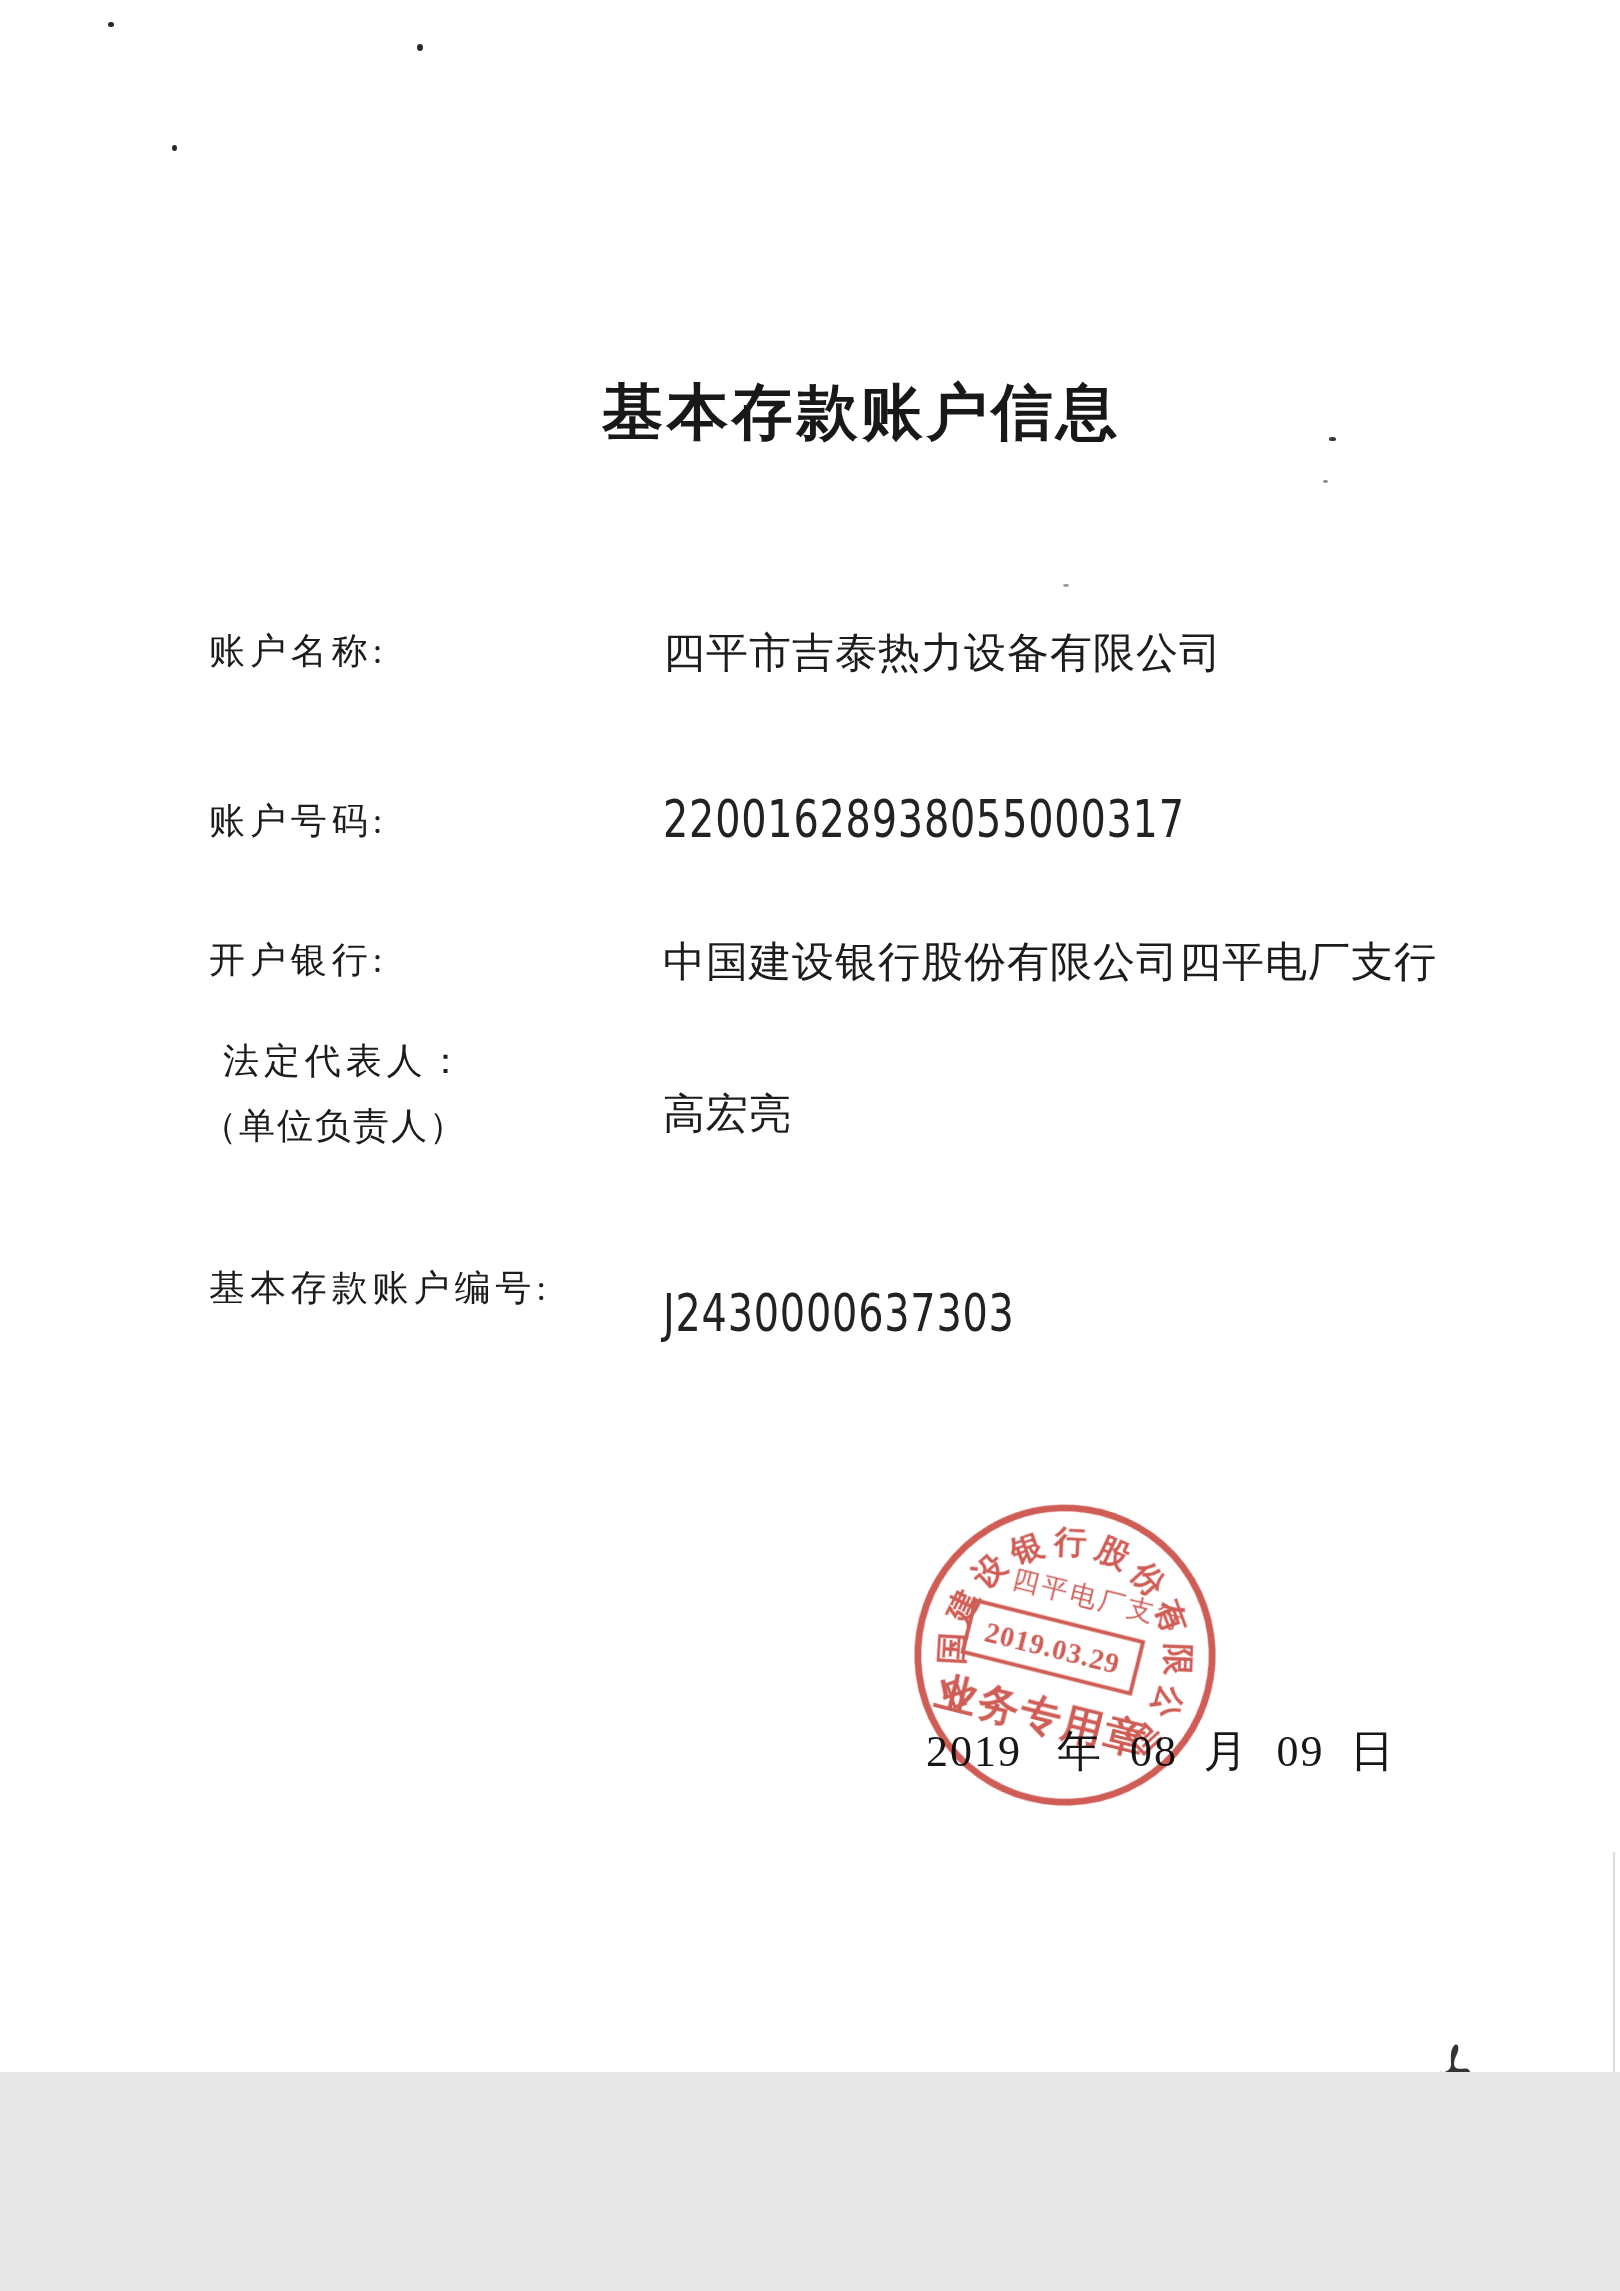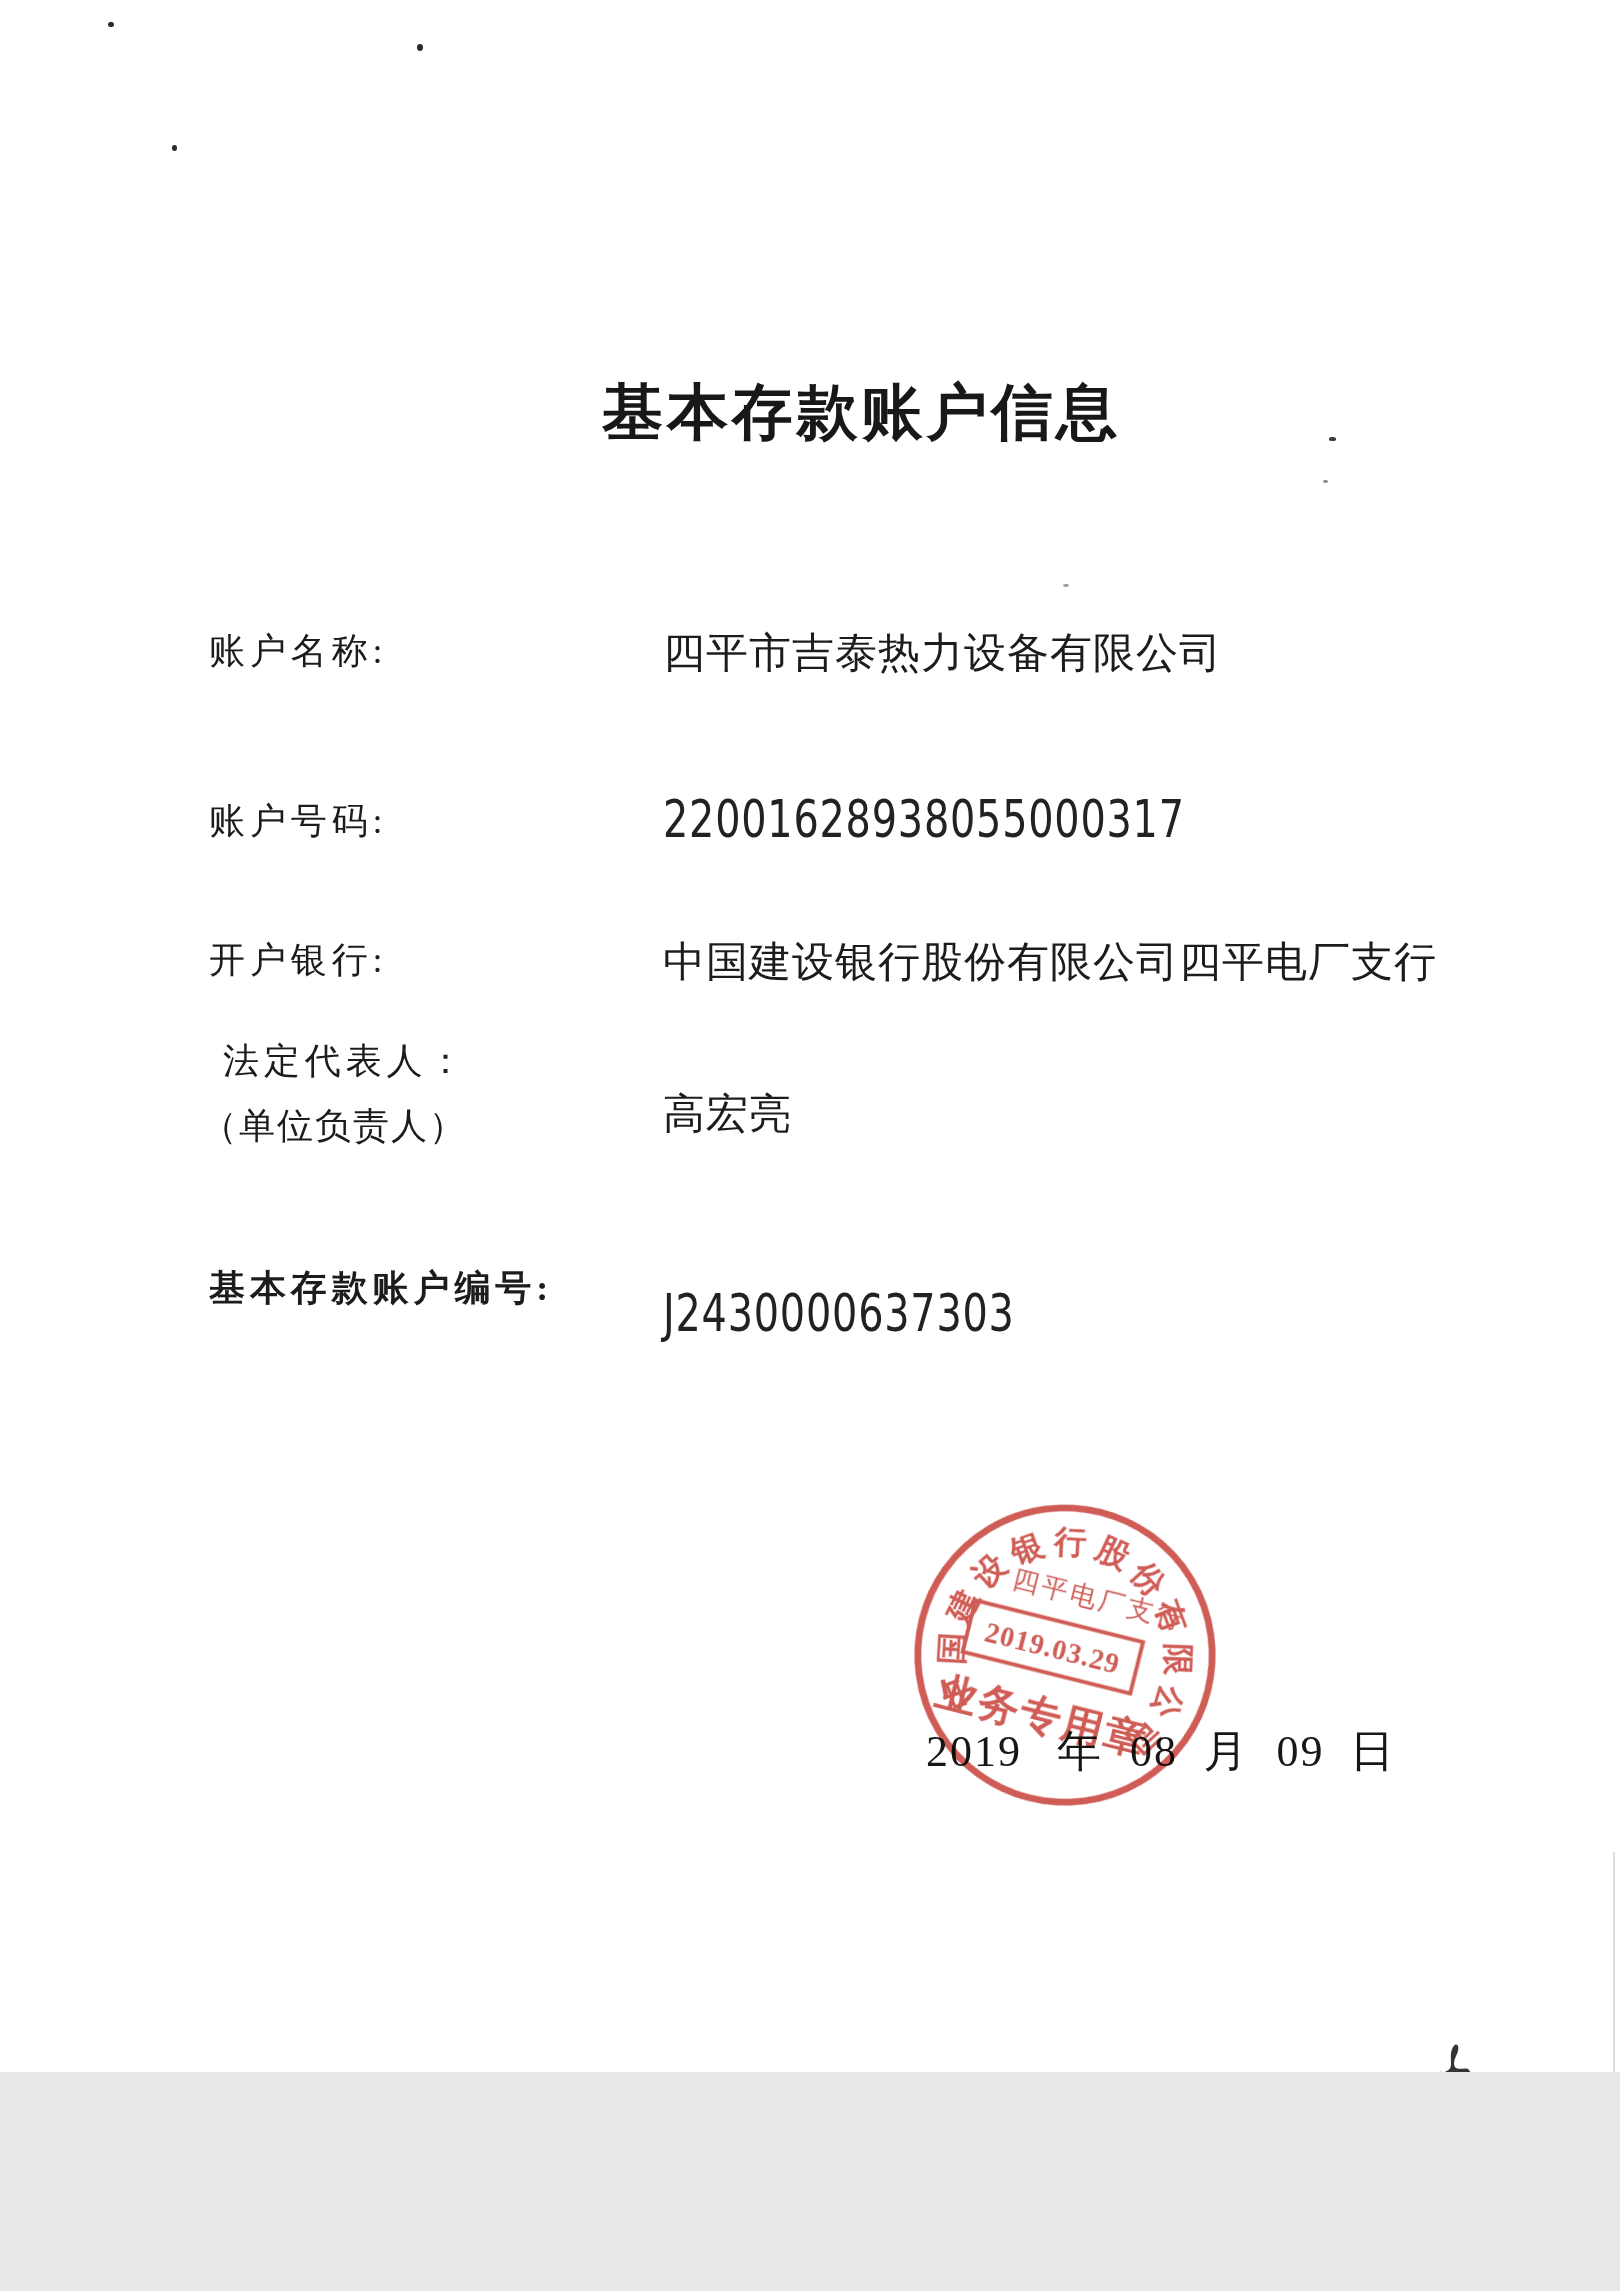--- a/index.html
+++ b/index.html
@@ -26,21 +26,21 @@
   }
 
   .field-label {
     position: absolute;
     left: 209px;
     font-size: 36px;
     letter-spacing: 4.9px;
     white-space: nowrap;
     color: #1c1c1c;
   }
-  .field-label.bold { font-weight: 700; }
+  .field-label.bold { font-weight: 400; }
   .field-value {
     position: absolute;
     left: 663px;
     font-size: 42px;
     letter-spacing: 1px;
     white-space: nowrap;
     color: #1c1c1c;
   }
   .num-value {
     font-family: "DejaVu Sans", "Liberation Sans", sans-serif;

